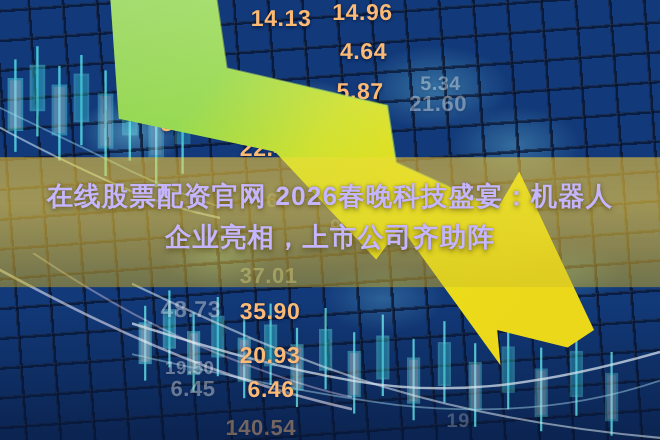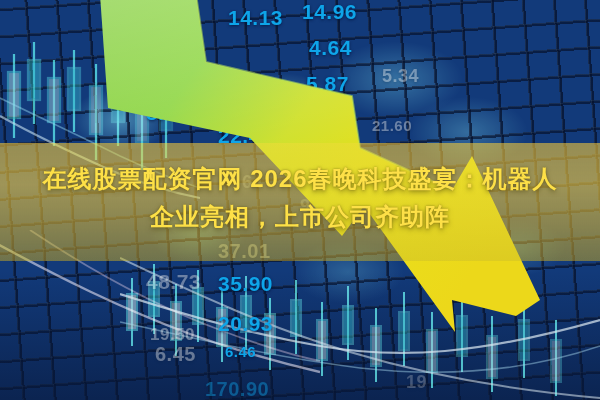--- a/index.html
+++ b/index.html
@@ -37,42 +37,42 @@
     background-image:
       repeating-linear-gradient(to right, rgba(150,200,245,.10) 0 1px, rgba(0,0,0,0) 1px 31px),
       repeating-linear-gradient(to bottom, rgba(160,210,250,.09) 0 1px, rgba(0,0,0,0) 1px 27px);}
 
   .darkbot{position:absolute;left:0;right:0;bottom:0;height:130px;
     background:linear-gradient(to bottom, rgba(8,26,62,0), rgba(7,22,55,.62));}
 
   
   .num{position:absolute;font-family:"Liberation Sans",sans-serif;font-weight:700;
        letter-spacing:.5px;white-space:nowrap;}
-  .num.wh{color:#0ea5e9;text-shadow:0 1px 3px rgba(0,20,60,.75);}
+  .num.wh{color:#fdba74;text-shadow:0 1px 3px rgba(0,20,60,.75);}
   .num.gr{color:#e5e5e5;text-shadow:0 1px 3px rgba(0,25,55,.7);}
   .num.dim{opacity:.42;}
   .num.dim2{opacity:.26;text-align:right;}
 
   
   .sticks{position:absolute;mix-blend-mode:screen;opacity:.9;}
 
   
   .band{position:absolute;left:0;right:0;top:143px;height:118px;
     background:linear-gradient(to bottom,
       rgba(198,176,66,.80) 0%,
       rgba(206,186,82,.84) 35%,
       rgba(190,172,74,.82) 70%,
       rgba(172,158,70,.78) 100%);
     mix-blend-mode:hard-light;}
   .band2{position:absolute;left:0;right:0;top:143px;height:118px;
     background:linear-gradient(to bottom, rgba(214,196,104,.30), rgba(176,160,70,.30));}
 
   
   .title{position:absolute;left:0;right:0;top:160px;text-align:center;
-    color:#fde047;font-weight:700;font-size:24px;line-height:38px;
+    color:#c4b5fd;font-weight:700;font-size:24px;line-height:38px;
     letter-spacing:1px;
     text-shadow:0 2px 5px rgba(70,60,10,.55), 0 0 2px rgba(90,75,15,.5);}
   .title .l2{display:block;}
 
   
   .arrow{position:absolute;inset:0;}
 </style>
 </head>
 <body>
 
@@ -157,29 +157,29 @@
   <div id="tickers">
       <div class="num wh" style="left: 228px; top: 6px; font-size: 21px;">14.13</div>
       <div class="num wh" style="left: 302px; top: 0px; font-size: 21px;">14.96</div>
       <div class="num wh" style="left: 309px; top: 36px; font-size: 21px;">4.64</div>
       <div class="num wh" style="left: 306px; top: 72px; font-size: 21px;">5.87</div>
       <div class="num wh" style="left: 233px; top: 88px; font-size: 21px;">5.43</div>
       <div class="num wh" style="left: 146px; top: 101px; font-size: 21px;">5.42</div>
       <div class="num wh" style="left: 218px; top: 124px; font-size: 21px;">22.43</div>
       <div class="num wh" style="left: 316px; top: 104px; font-size: 21px;">35</div>
       <div class="num gr dim" style="left: 382px; top: 66px; font-size: 18px;">5.34</div>
-      <div class="num gr dim" style="left: 372px; top: 117px; font-size: 15px;">21.60</div>
+      <div class="num gr dim" style="left: 372px; top: 84px; font-size: 20px;">21.60</div>
       <div class="num gr dim" style="left: 218px; top: 240px; font-size: 20px;">37.01</div>
       <div class="num gr dim" style="left: 146px; top: 270px; font-size: 21px;">48.73</div>
       <div class="num wh" style="left: 218px; top: 272px; font-size: 21px;">35.90</div>
       <div class="num wh" style="left: 218px; top: 312px; font-size: 21px;">20.93</div>
       <div class="num gr dim" style="left: 150px; top: 325px; font-size: 17px;">19.50</div>
-      <div class="num wh" style="left: 225px; top: 343px; font-size: 15px;">6.46</div>
+      <div class="num wh" style="left: 225px; top: 343px; font-size: 21px;">6.46</div>
       <div class="num gr dim" style="left: 155px; top: 343px; font-size: 20px;">6.45</div>
-      <div class="num wh dim" style="left: 205px; top: 378px; font-size: 20px;">170.90</div>
+      <div class="num wh dim" style="left: 205px; top: 378px; font-size: 20px;">140.54</div>
       <div class="num gr dim2" style="left: 406px; top: 372px; font-size: 18px;">19</div>
       <div class="num gr dim2" style="left: 300px; top: 196px; font-size: 18px;">9.07</div>
       <div class="num gr dim2" style="left: 242px; top: 172px; font-size: 18px;">64</div>
     </div>
 
   <svg class="arrow" width="600" height="400" viewBox="0 0 600 400">
     <defs>
       <linearGradient id="agrad" x1="0" y1="0" x2="1" y2="0.55">
         <stop offset="0%" stop-color="#84cf3c"></stop>
         <stop offset="26%" stop-color="#8ed642"></stop>

